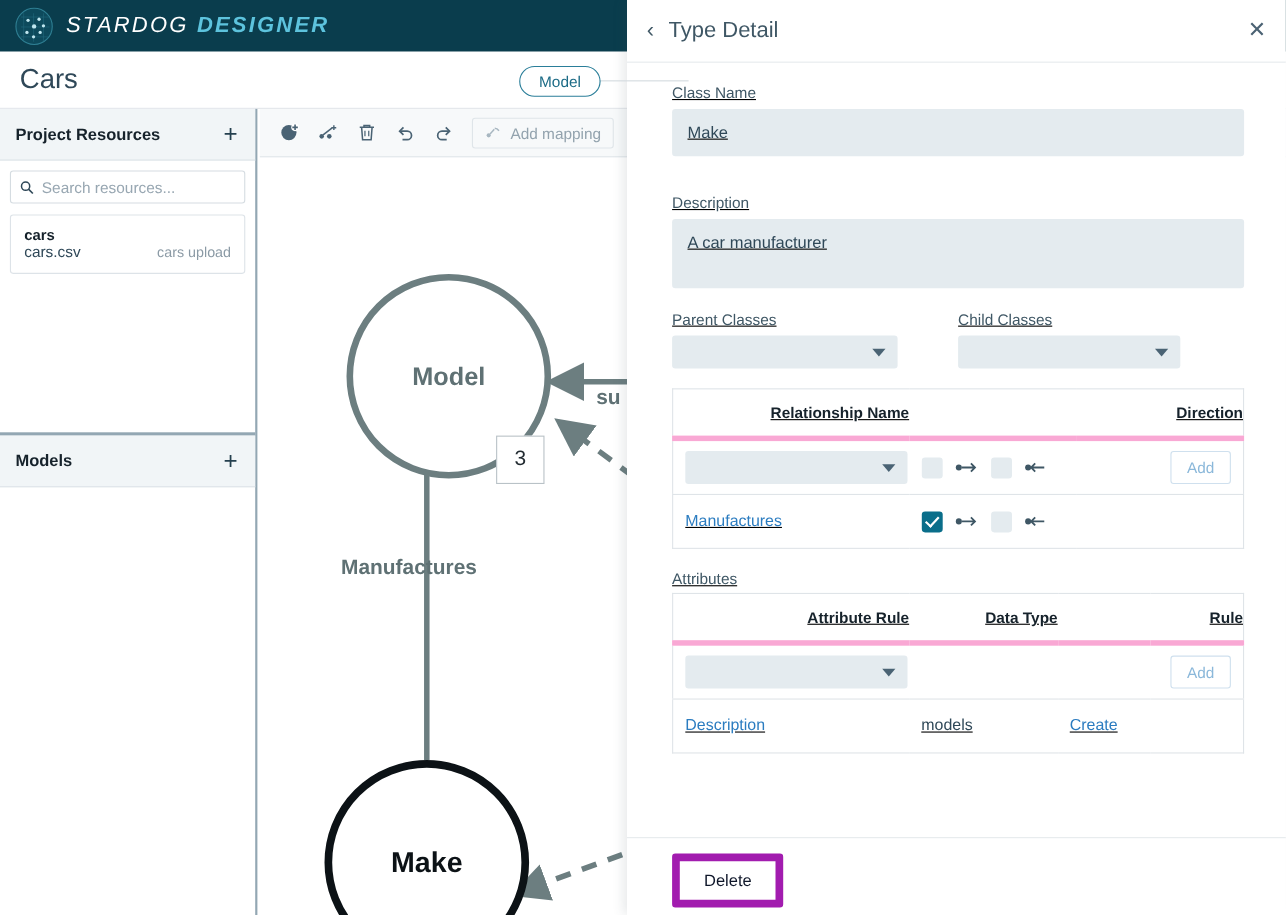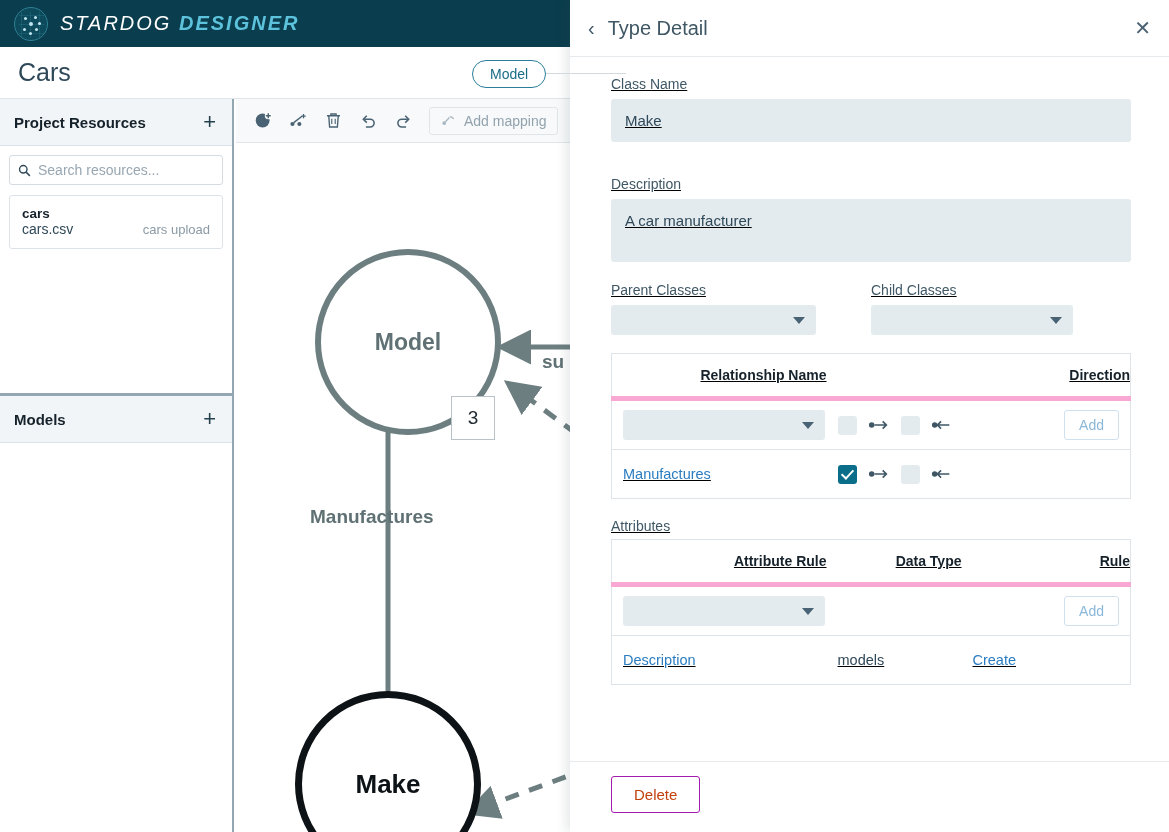--- a/index.html
+++ b/index.html
@@ -204,22 +204,22 @@
     border-width: 0 2px 2px 0; transform: rotate(43deg);
   }
   .dir-ico { width: 22px; height: 12px; flex: 0 0 auto; }
 
   .detail-foot {
     position: absolute; left: 0; bottom: 0; width: 599px; height: 71px;
     border-top: 1px solid #e6eaed;
   }
   .del-btn {
     position: absolute; left: 41px; top: 14px;
-    border: 1px solid #a21caf; border-radius: 3px; background: #fff;
-    color: #c2410c; font-size: 15px; padding: 9px 22px; cursor: pointer;
+    border: 7px solid #a21caf; border-radius: 3px; background: #fff;
+    color: #0f172a; font-size: 15px; padding: 9px 22px; cursor: pointer;
   }
 </style>
 </head>
 <body>
 
 <div id="app">
 
   <div class="brandbar">
     <div class="logo-mark">
       <b style="left:6px;top:4px;width:1px;height:26px;opacity:.5"></b>

